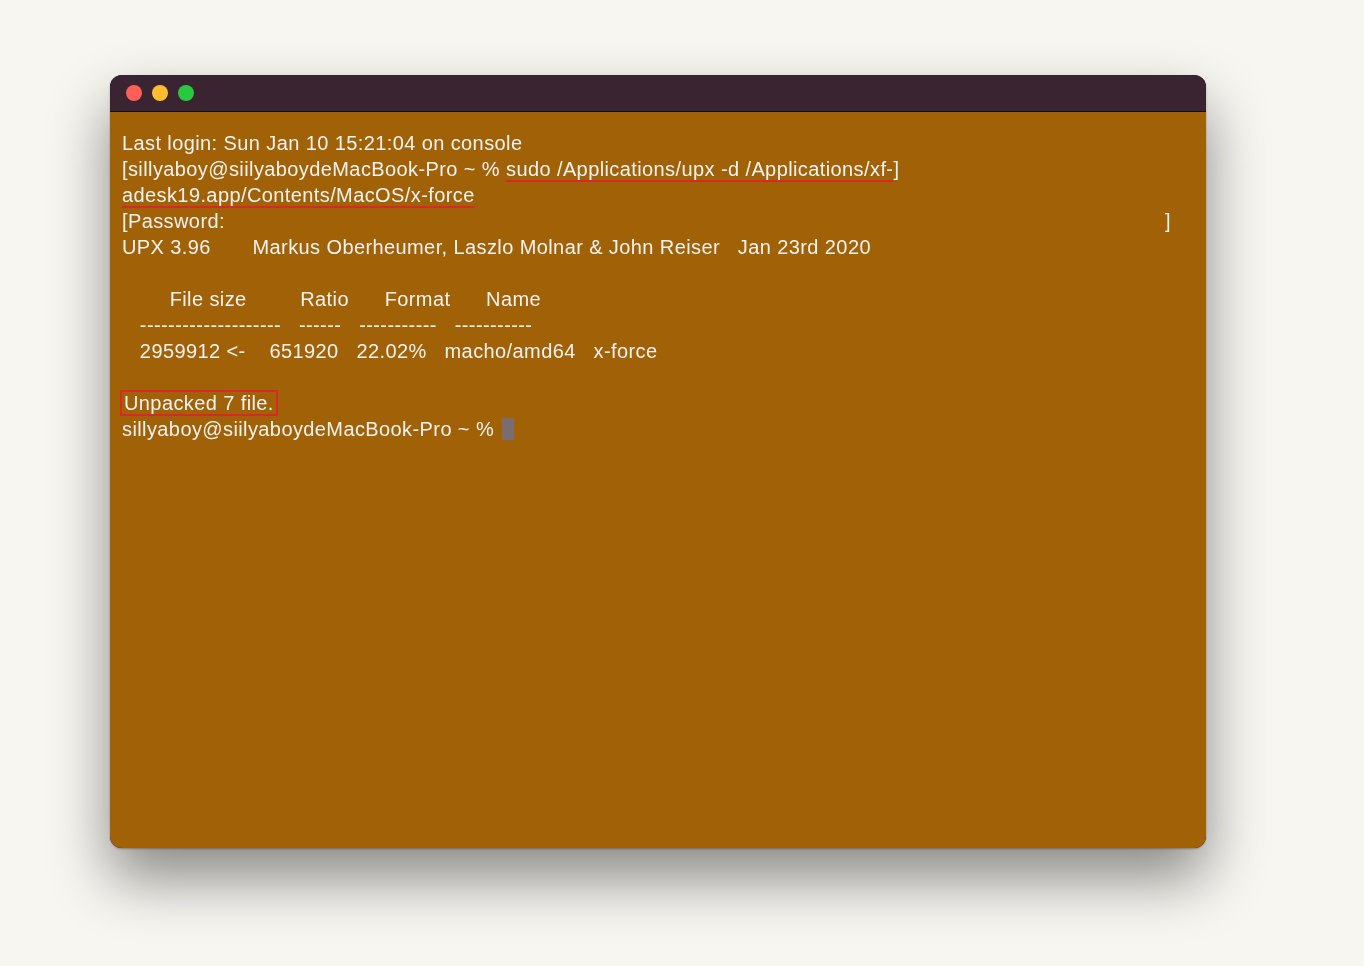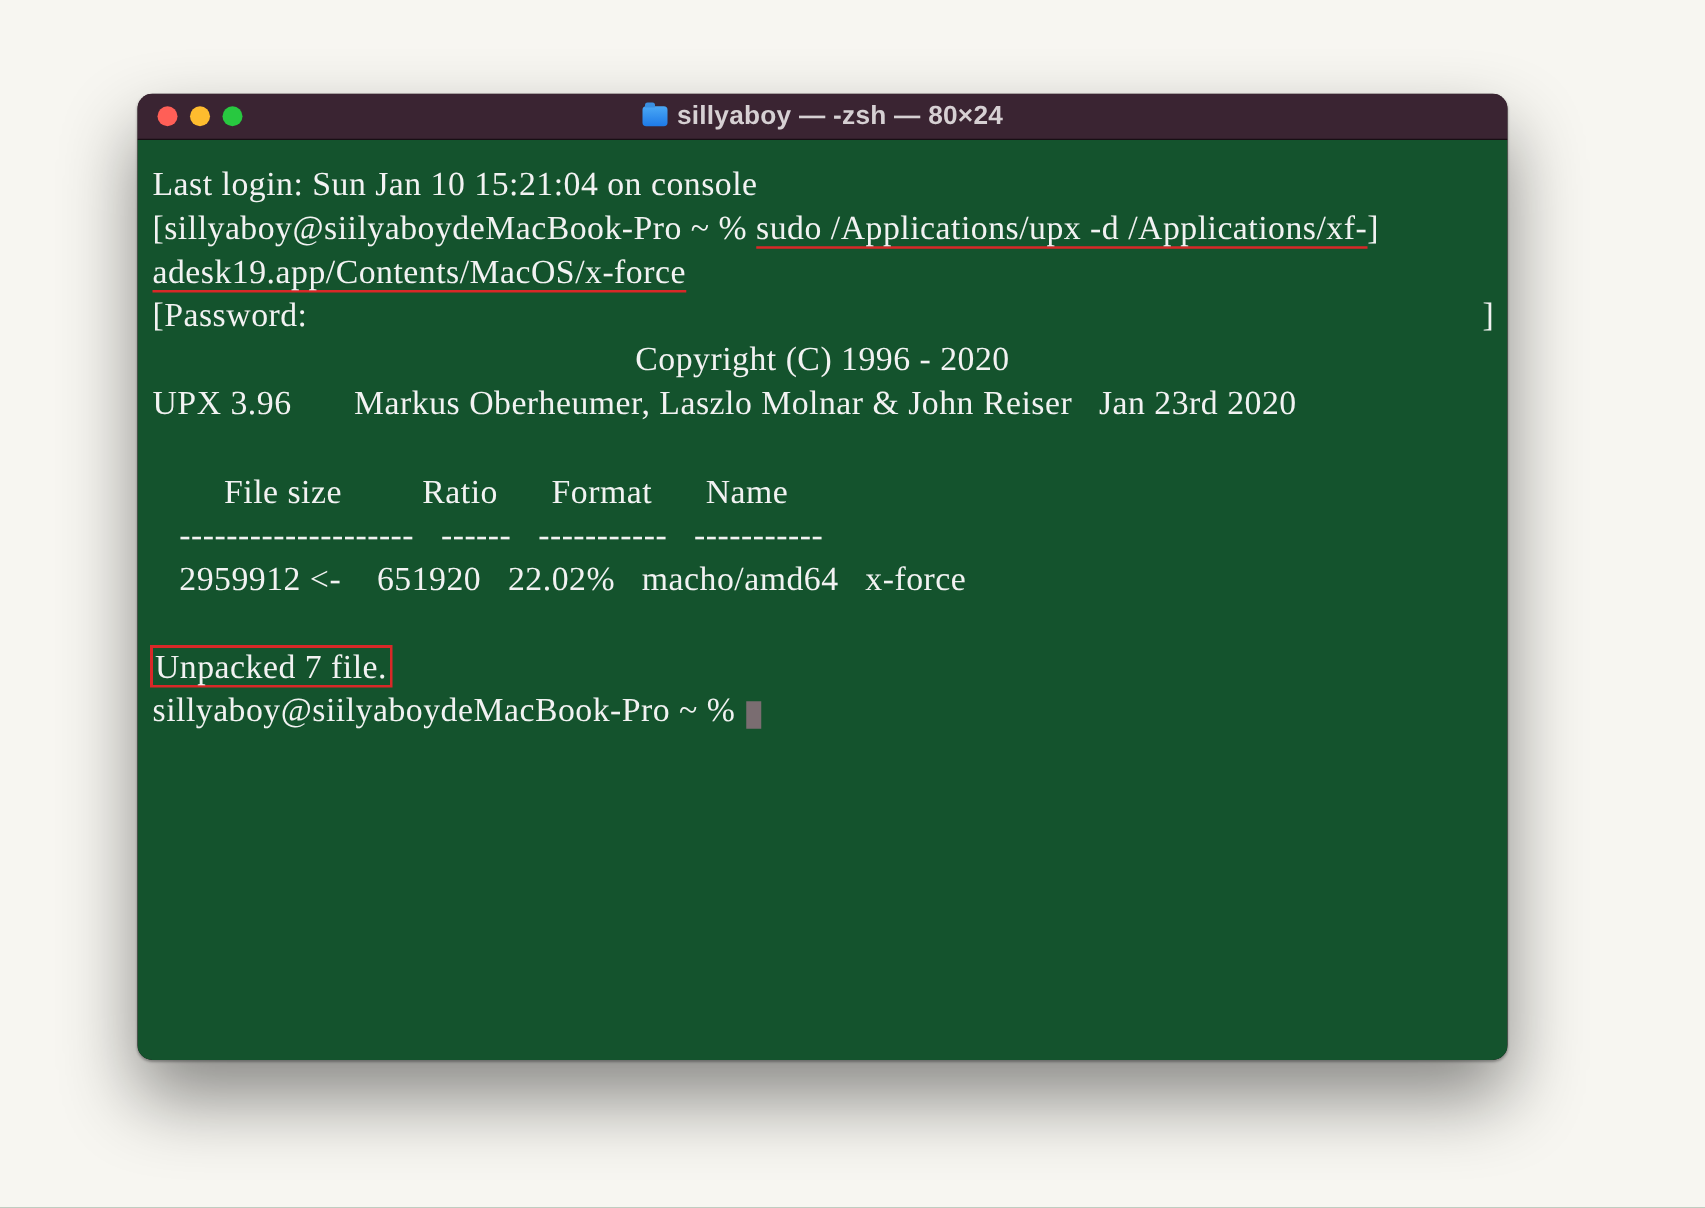--- a/index.html
+++ b/index.html
@@ -70,25 +70,25 @@
     border-radius: 2px 2px 0 0;
   }
   .title-text {
     color: #d6d0d3;
     font-weight: 700;
     font-size: 21px;
     letter-spacing: 0.2px;
   }
   .terminal-body {
     padding: 18px 12px 12px 12px;
-    font-family: Liberation Serif, serif;
-    font-size: 27px;
+    font-family: Liberation Sans, sans-serif;
+    font-size: 20px;
     line-height: 1.3;
     color: #f2f2f2;
-    background: #14532d;
+    background: #a16207;
     height: calc(100% - 36px);
     box-sizing: border-box;
     white-space: pre;
     letter-spacing: 0.4px;
   }
   .underline-red { border-bottom: 2px solid #d92828; }
   .row-center { text-align: center; display: block;}
   .full { white-space: pre; }
   .tbl-row { letter-spacing: 0.4px;}
   .box-hl {
@@ -108,31 +108,27 @@
 </head>
 <body>
 
 <div class="window">
   <div class="titlebar">
     <div class="traffic">
       <div class="dot red"></div>
       <div class="dot yellow"></div>
       <div class="dot green"></div>
     </div>
-    <div class="title-center">
-      <span class="folder-icon"></span>
-      <span class="title-text">sillyaboy — -zsh — 80×24</span>
-    </div>
   </div>
 
   <div class="terminal-body"><span class="full">Last login: Sun Jan 10 15:21:04 on console</span>
 <span>[sillyaboy@siilyaboydeMacBook-Pro ~ % </span><span class="underline-red">sudo /Applications/upx -d /Applications/xf-</span><span>]</span>
 <span class="underline-red">adesk19.app/Contents/MacOS/x-force</span>
 <span>[Password:</span><span style="display:inline-block;width:940px;"></span><span>]</span>
-<span class="row-center">Copyright (C) 1996 - 2020</span><span>UPX 3.96       Markus Oberheumer, Laszlo Molnar &amp; John Reiser   Jan 23rd 2020</span>
+<span>UPX 3.96       Markus Oberheumer, Laszlo Molnar &amp; John Reiser   Jan 23rd 2020</span>
 
 <span class="tbl-row">        File size         Ratio      Format      Name</span>
 <span class="tbl-row">   --------------------   ------   -----------   -----------</span>
 <span class="tbl-row">   2959912 &lt;-    651920   22.02%   macho/amd64   x-force</span>
 
 <span class="box-hl">Unpacked 7 file.</span>
 <span>sillyaboy@siilyaboydeMacBook-Pro ~ % </span><span class="cursor"></span>
 </div>
 </div>
 

